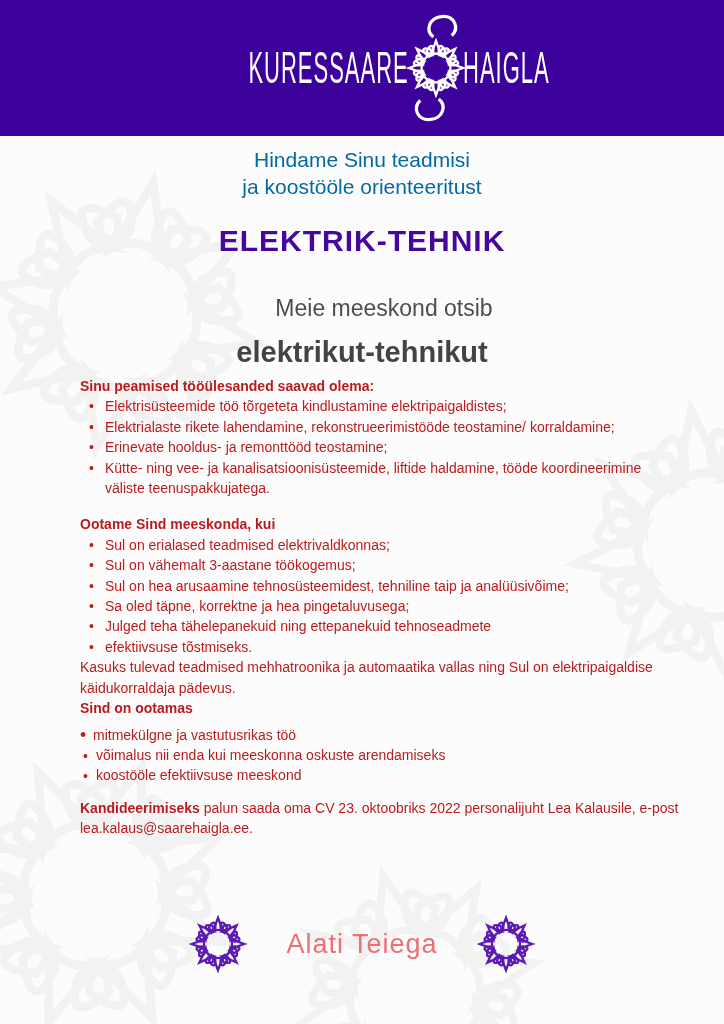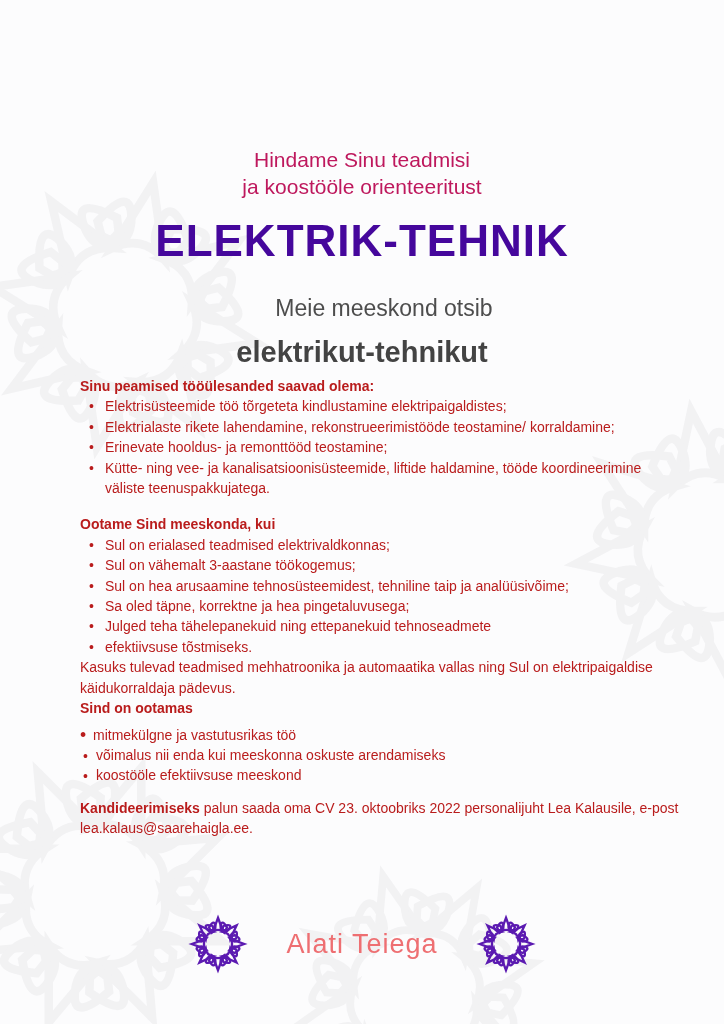--- a/index.html
+++ b/index.html
@@ -22,25 +22,25 @@
   .brand.left  { transform:scaleX(.50); transform-origin:right center; margin-right:-6px; }
   .brand.right { transform:scaleX(.50); transform-origin:left  center; margin-left:-6px; }
   .emblem { width:66px; height:114px; color:#ffffff; flex:0 0 auto; }
   .emblem path, .emblem use { stroke:currentColor; fill:none; }
   
   .wm { position:absolute; color:#ececee; opacity:.6; z-index:0; }
   .wm use { stroke:currentColor; fill:none; stroke-width:2.6; }
   
   .intro {
     position:absolute; top:146px; left:0; width:724px; text-align:center;
-    color:#be185d; font-size:21px; line-height:27px; font-weight:normal; z-index:1;
+    color:#0369a1; font-size:21px; line-height:27px; font-weight:normal; z-index:1;
   }
   .big-title {
     position:absolute; top:216px; left:0; width:724px; text-align:center;
-    color:#45079c; font-size:44px; font-weight:bold; letter-spacing:1px;
+    color:#45079c; font-size:30px; font-weight:bold; letter-spacing:1px;
     line-height:50px; z-index:1;
   }
   .subtitle { position:absolute; top:295px; left:0; width:724px; text-align:center; z-index:1; }
   .subtitle .l1 { font-size:23px; line-height:27px; color:#4d4d4d;margin-left:44px; }
   .subtitle .l2 { font-size:29px; line-height:33px; color:#434343; font-weight:bold; margin-top:14px; }
   
   .body-text {
     position:absolute; top:376px; left:80px; width:578px;
     font-size:14px; line-height:20.4px; color:#b91c1c; z-index:1;
   }
@@ -98,20 +98,29 @@
   <svg class="wm" style="left:545px; top:380px; width:330px; height:330px; transform:rotate(-8deg)" viewBox="0 0 100 100">
       <use href="#flake-shape"></use>
     </svg>
   <svg class="wm" style="left:-70px; top:730px; width:330px; height:330px; transform:rotate(20deg)" viewBox="0 0 100 100">
       <use href="#flake-shape"></use>
     </svg>
   <svg class="wm" style="left:265px; top:845px; width:300px; height:300px; transform:rotate(-15deg)" viewBox="0 0 100 100">
       <use href="#flake-shape"></use>
     </svg>
 
+  <div class="band">
+    <div class="brand left">KURESSAARE</div>
+    <svg class="emblem" viewBox="0 0 100 170">
+      <use href="#flake-shape" transform="translate(0 35)" stroke-width="3.6"></use>
+      <path d="M74 36 C86 24 78 5 58 7 C40 9 33 28 46 38" stroke-width="5"></path>
+      <path d="M26 134 C14 146 22 165 42 163 C60 161 67 142 54 132" stroke-width="5"></path>
+    </svg>
+    <div class="brand right">HAIGLA</div>
+  </div>
 
   <div class="intro">
     <div>Hindame Sinu teadmisi</div>
     <div>ja koostööle orienteeritust</div>
   </div>
 
   <div class="big-title">ELEKTRIK-TEHNIK</div>
 
   <div class="subtitle">
     <div class="l1">Meie meeskond otsib</div>

